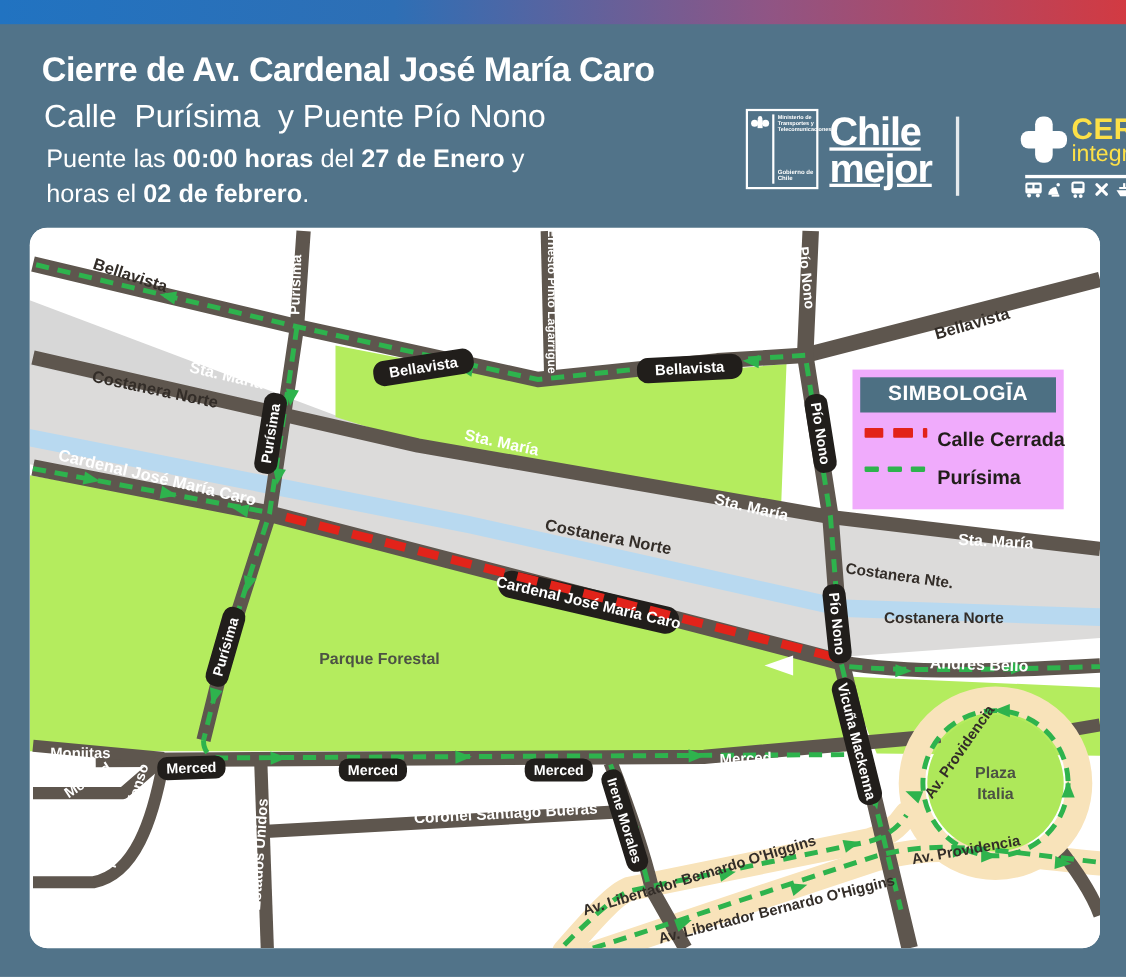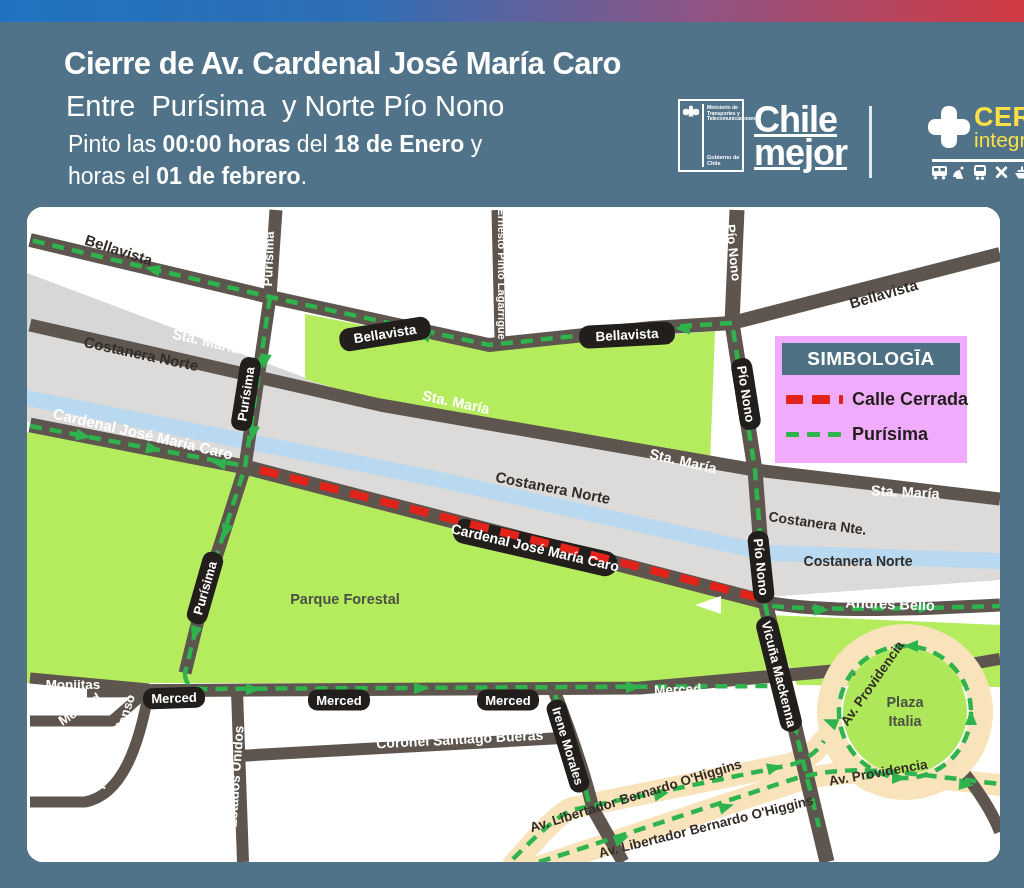--- a/index.html
+++ b/index.html
@@ -1,20 +1,20 @@
 <!DOCTYPE html>
 <html><head>
 <meta charset="utf-8">
 <style>
   html,body{margin:0;padding:0;}
   body{background:#517389;font-family:"Liberation Sans",sans-serif;}
   #stage{position:relative;width:1024px;height:888px;background:#517389;overflow:hidden;}
   .topbar{position:absolute;left:0;top:0;width:1024px;height:22px;
     background:linear-gradient(90deg,#2173c1 0%,#2e6fb5 35%,#8f5585 68%,#d23a42 100%);}
-  .hdr{position:absolute;color:#fff;margin-left:26px;}
+  .hdr{position:absolute;color:#fff;}
   .hdr-title{left:38px;top:46px;font-size:31px;font-weight:bold;letter-spacing:-0.5px;}
   .hdr-sub{left:40px;top:90px;font-size:29px;font-weight:400;white-space:pre;}
   .hdr-date{left:42px;top:131px;font-size:23px;font-weight:400;}
   .hdr-date2{left:42px;top:163px;font-size:23px;font-weight:400;}
   .hdr-date b,.hdr-date2 b{font-weight:bold;}
   
   .ministry{position:absolute;left:678px;top:99px;width:66px;height:73px;border:2px solid #fff;box-sizing:border-box;}
   .m-div{position:absolute;left:22px;top:3px;bottom:3px;width:1.5px;background:#fff;}
   .m-emblem{position:absolute;left:2px;top:3px;}
   .m-text{position:absolute;left:27px;top:4px;width:34px;font-size:5px;line-height:5.5px;font-weight:bold;color:#fff;}
@@ -31,39 +31,39 @@
   .map-panel{position:absolute;left:27px;top:207px;width:973px;height:655px;background:#fff;border-radius:16px;overflow:hidden;}
   .map-panel svg{display:block;}
   svg text{font-family:"Liberation Sans",sans-serif;font-weight:bold;}
   .t-dark{fill:#332d28;}
   .t-white{fill:#ffffff;}
   .t-park{fill:#4c5244;}
   
   .legend{position:absolute;left:748px;top:129px;width:192px;height:127px;background:#f0abfc;box-sizing:border-box;padding:7px;}
   .legend-title{background:#4d7083;color:#fff;font-size:19px;font-weight:bold;text-align:center;
     letter-spacing:0.5px;height:32px;line-height:32px;}
-  .legend-row{display:flex;align-items:center;margin-top:14px;padding-left:4px;}
+  .legend-row{display:flex;align-items:flex-start;margin-top:14px;padding-left:4px;}
   .sw{display:flex;align-items:center;width:66px;flex:0 0 66px;}
   .sw i{display:block;border-radius:1px;}
   .sw-red i{height:9px;background:#e2231a;margin-right:9px;}
   .sw-red i.a{width:20px;} .sw-red i.b{width:20px;} .sw-red i.c{width:5px;}
   .sw-green i{height:5px;background:#2eb34d;margin-right:8px;}
   .sw-green i.a{width:13px;} .sw-green i.b{width:13px;} .sw-green i.c{width:13px;}
   .legend-label{font-size:18px;font-weight:bold;color:#211d1a;white-space:nowrap;}
 </style>
 </head>
 <body>
 
 <div id="stage">
   <div class="topbar"></div>
 
   <div class="hdr hdr-title">Cierre de Av. Cardenal José María Caro</div>
-  <div class="hdr hdr-sub">Entre  Purísima  y Norte Pío Nono</div>
-  <div class="hdr hdr-date"><span>Pinto las </span><b>00:00 horas</b><span> del </span><b>18 de Enero</b><span> y</span></div>
-  <div class="hdr hdr-date2"><span>horas el </span><b>01 de febrero</b><span>.</span></div>
+  <div class="hdr hdr-sub">Calle  Purísima  y Puente Pío Nono</div>
+  <div class="hdr hdr-date"><span>Puente las </span><b>00:00 horas</b><span> del </span><b>27 de Enero</b><span> y</span></div>
+  <div class="hdr hdr-date2"><span>horas el </span><b>02 de febrero</b><span>.</span></div>
 
   <div class="ministry">
     <span class="m-emblem">
       <svg width="18" height="15">
           <circle cx="4" cy="8" r="3.2" fill="#fff"></circle>
           <circle cx="14" cy="8" r="3.2" fill="#fff"></circle>
           <rect x="6.7" y="4.5" width="4.6" height="8" fill="#fff"></rect>
           <circle cx="9" cy="3.5" r="2" fill="#fff"></circle>
         </svg>
     </span>

